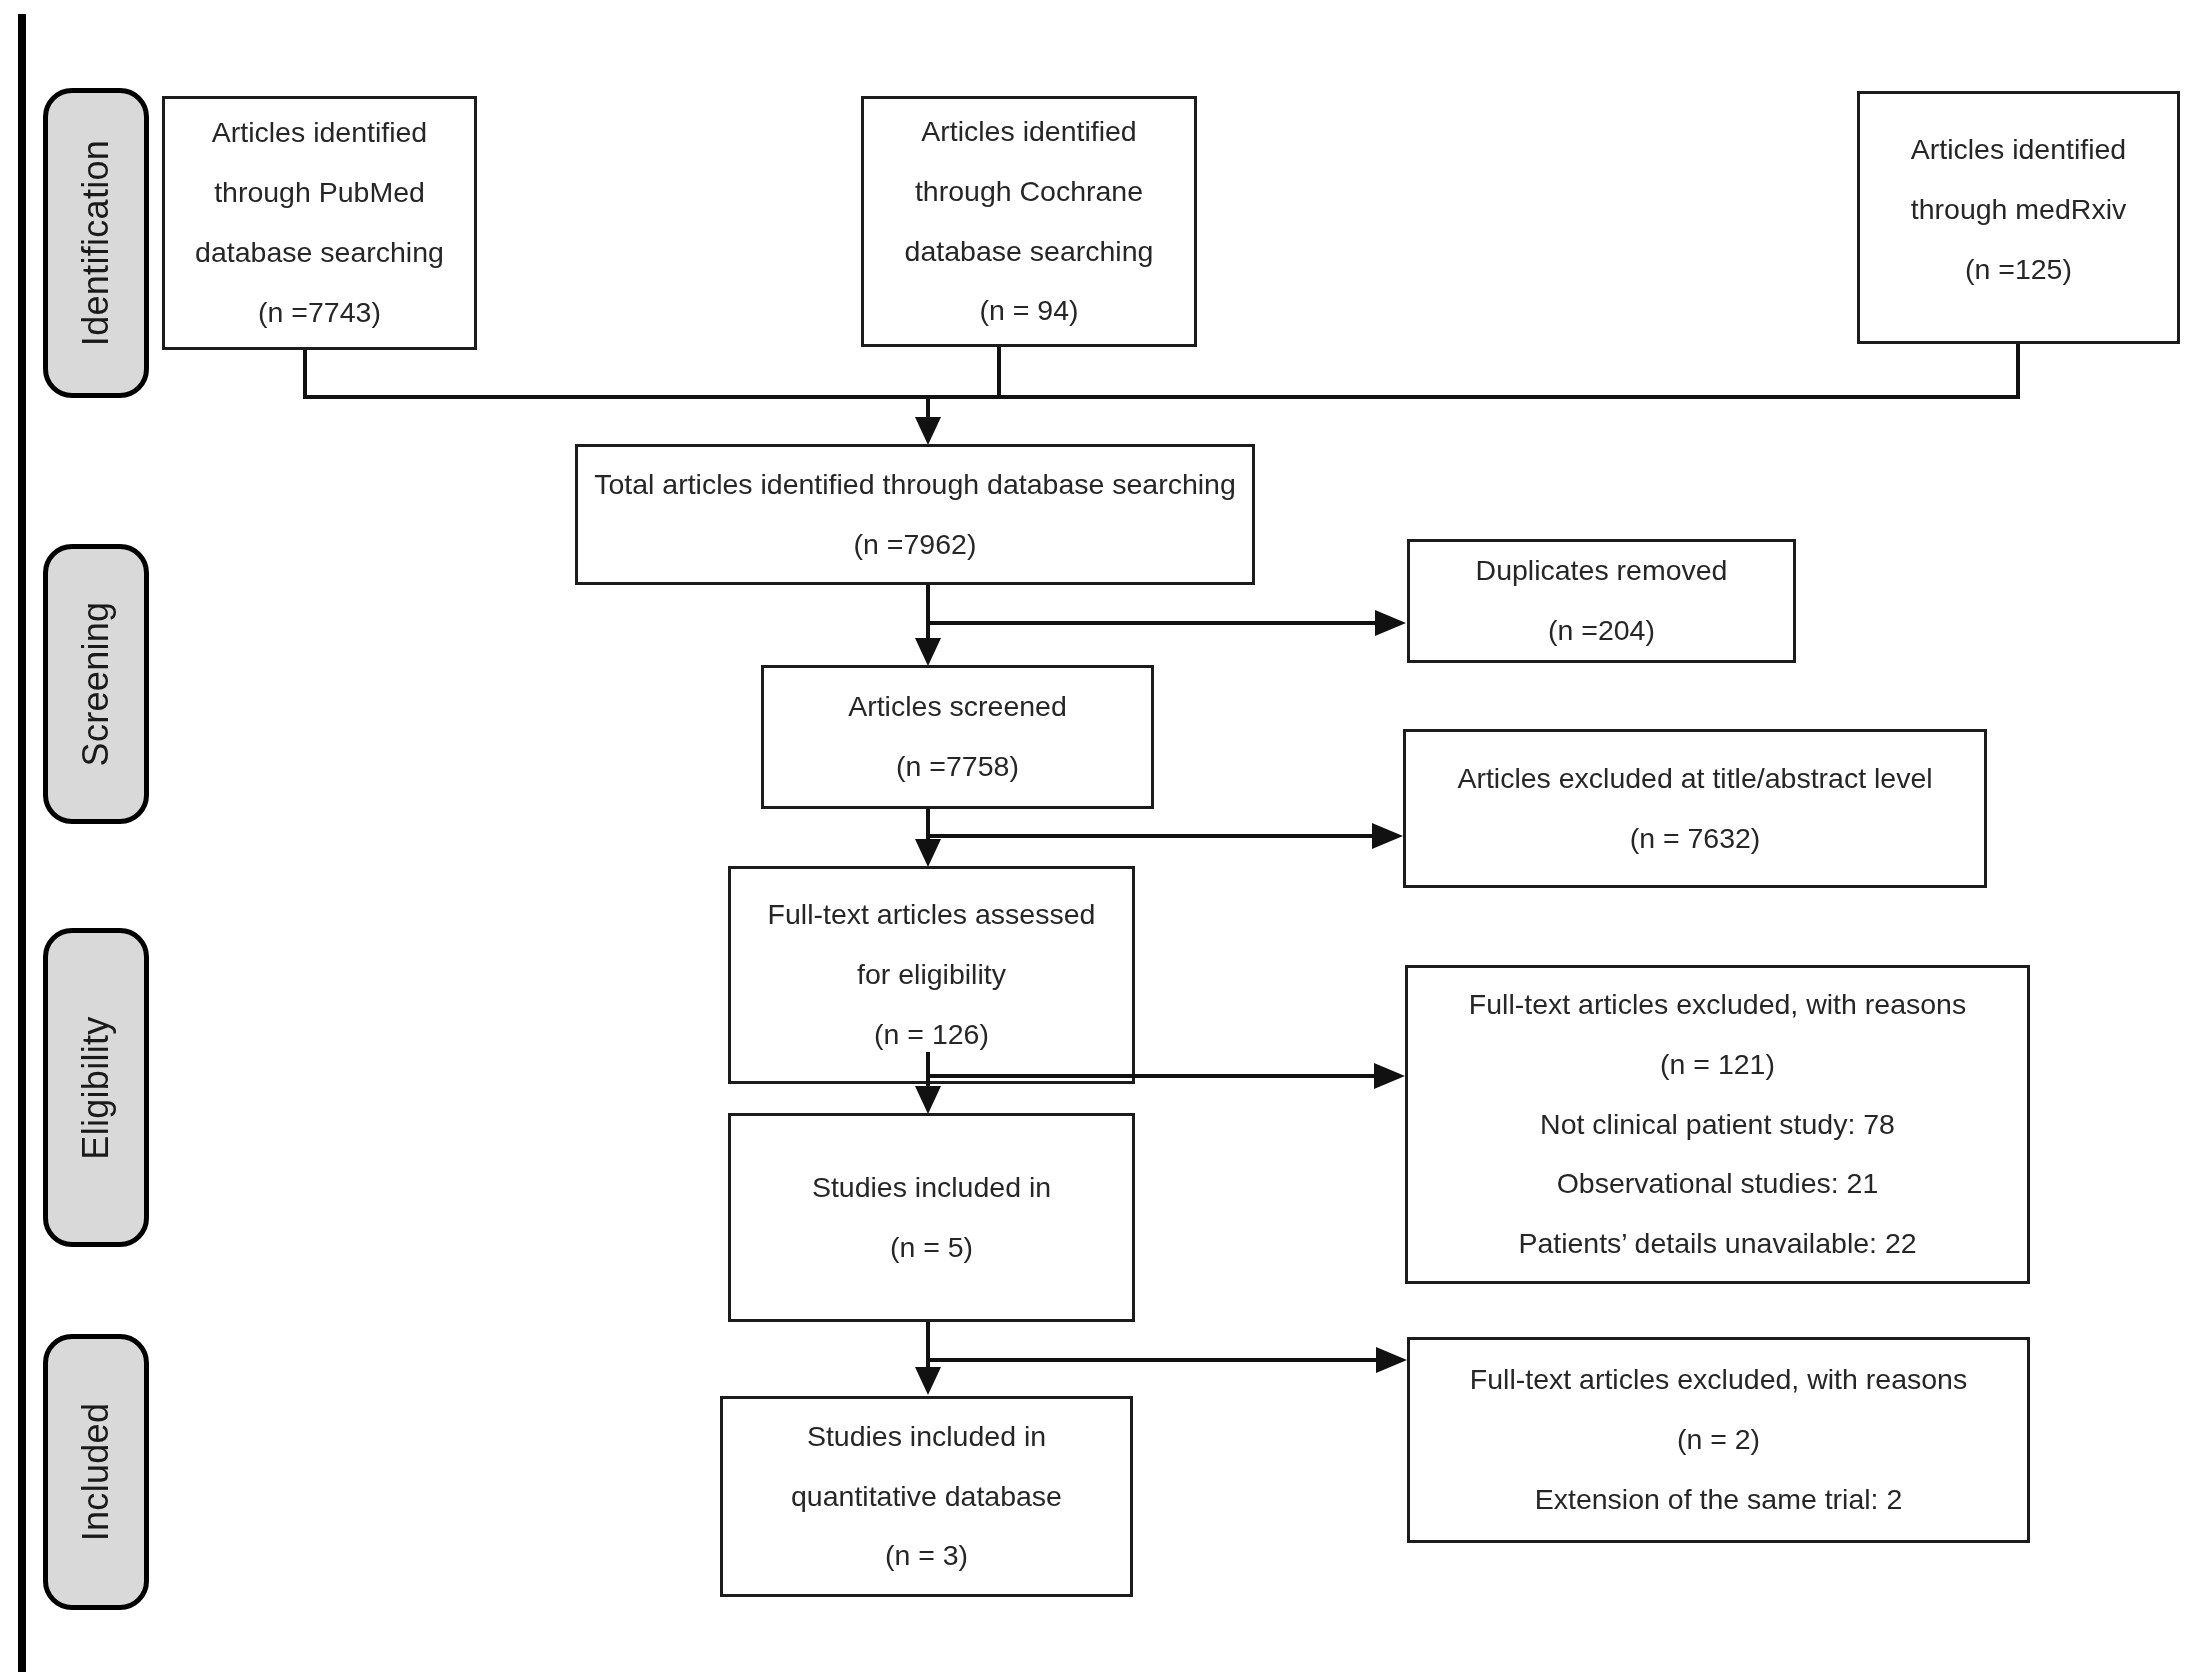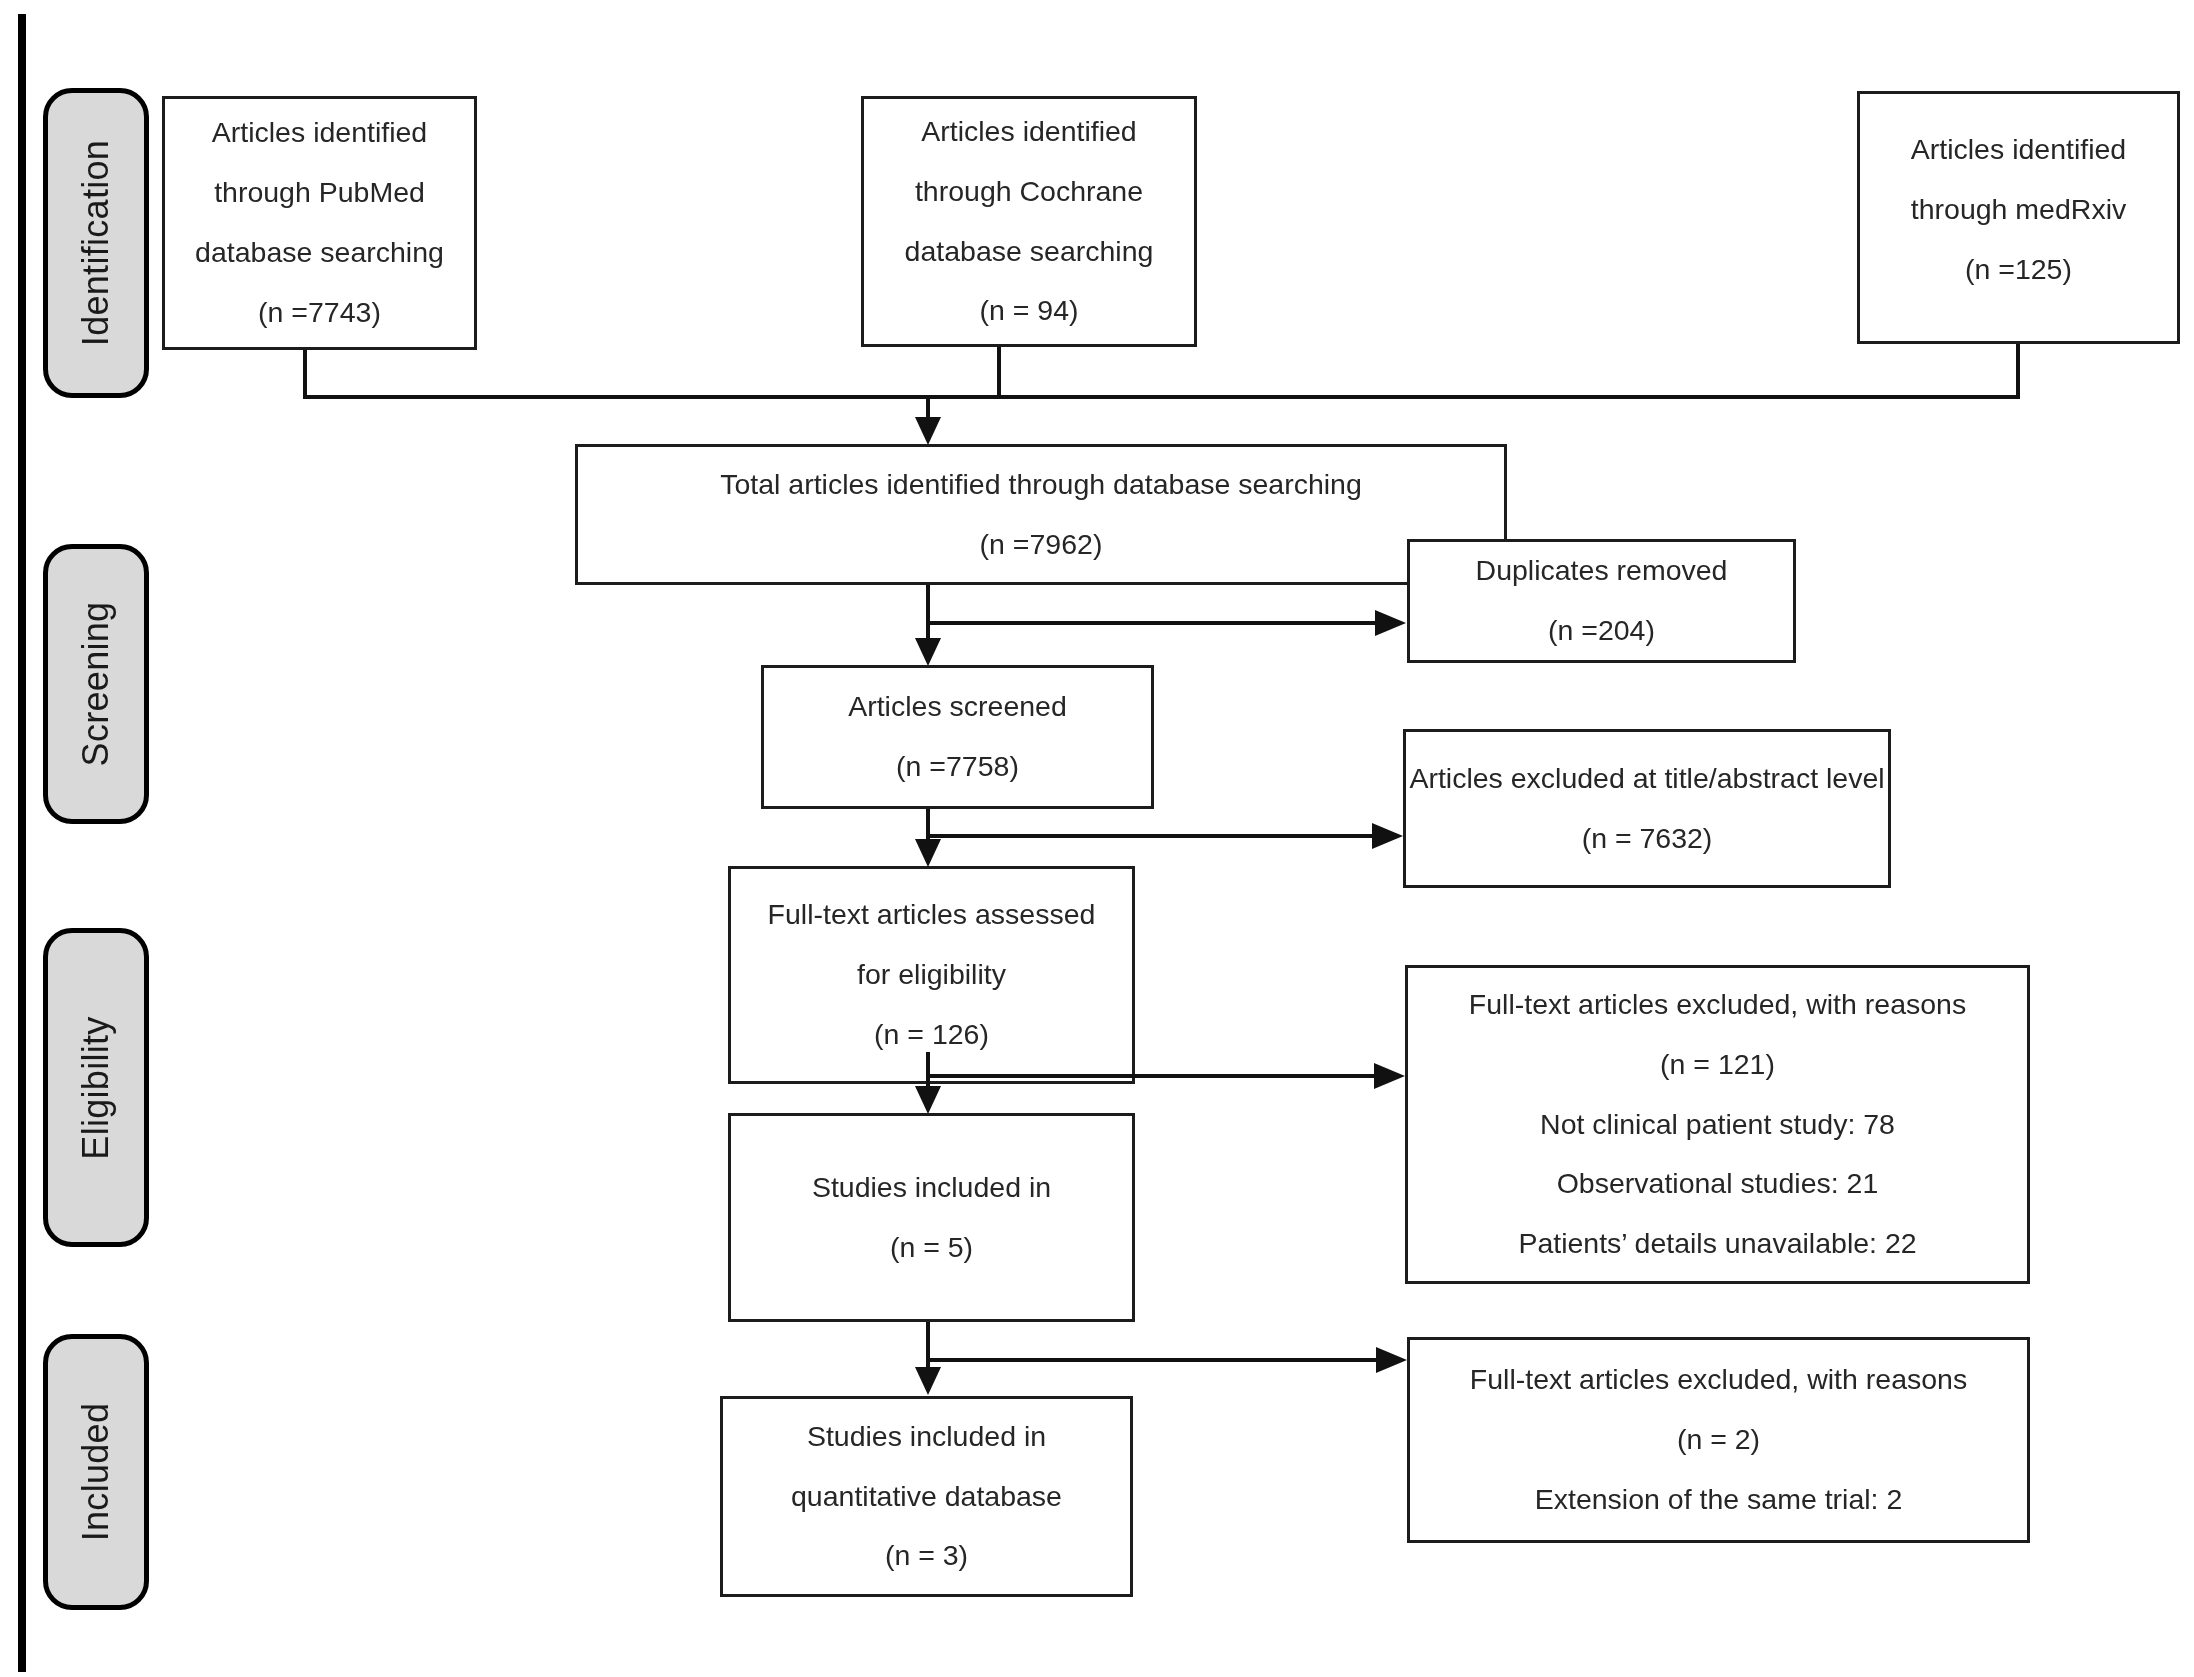--- a/index.html
+++ b/index.html
@@ -126,21 +126,21 @@
       <div class="bline">(n =125)</div>
     </div>
 
   <div class="vline" style="left:303px;top:350px;height:49px"></div>
   <div class="vline" style="left:997px;top:347px;height:52px"></div>
   <div class="vline" style="left:2016px;top:344px;height:55px"></div>
   <div class="hline" style="left:303px;top:395px;width:1717px"></div>
   <div class="vline" style="left:926px;top:395px;height:25px"></div>
   <div class="tri-down" style="left:915px;top:417px"></div>
 
-  <div class="fbox" style="left:575px;top:444px;width:932px;height:141px">
+  <div class="fbox" style="left:575px;top:444px;width:680px;height:141px">
       <div class="bline">Total articles identified through database searching</div>
       <div class="bline">(n =7962)</div>
     </div>
 
   <div class="vline" style="left:926px;top:585px;height:55px"></div>
   <div class="tri-down" style="left:915px;top:638px"></div>
   <div class="hline" style="left:926px;top:621px;width:451px"></div>
   <div class="tri-right" style="left:1375px;top:610px"></div>
 
   <div class="fbox" style="left:1407px;top:539px;width:389px;height:124px">
@@ -151,21 +151,21 @@
   <div class="fbox" style="left:761px;top:665px;width:393px;height:144px">
       <div class="bline">Articles screened</div>
       <div class="bline">(n =7758)</div>
     </div>
 
   <div class="vline" style="left:926px;top:809px;height:31px"></div>
   <div class="tri-down" style="left:915px;top:839px"></div>
   <div class="hline" style="left:926px;top:834px;width:447px"></div>
   <div class="tri-right" style="left:1372px;top:823px"></div>
 
-  <div class="fbox" style="left:1403px;top:729px;width:488px;height:159px">
+  <div class="fbox" style="left:1403px;top:729px;width:584px;height:159px">
       <div class="bline">Articles excluded at title/abstract level</div>
       <div class="bline">(n = 7632)</div>
     </div>
 
   <div class="fbox" style="left:728px;top:866px;width:407px;height:218px">
       <div class="bline">Full-text articles assessed</div>
       <div class="bline">for eligibility</div>
       <div class="bline">(n = 126)</div>
     </div>
 

